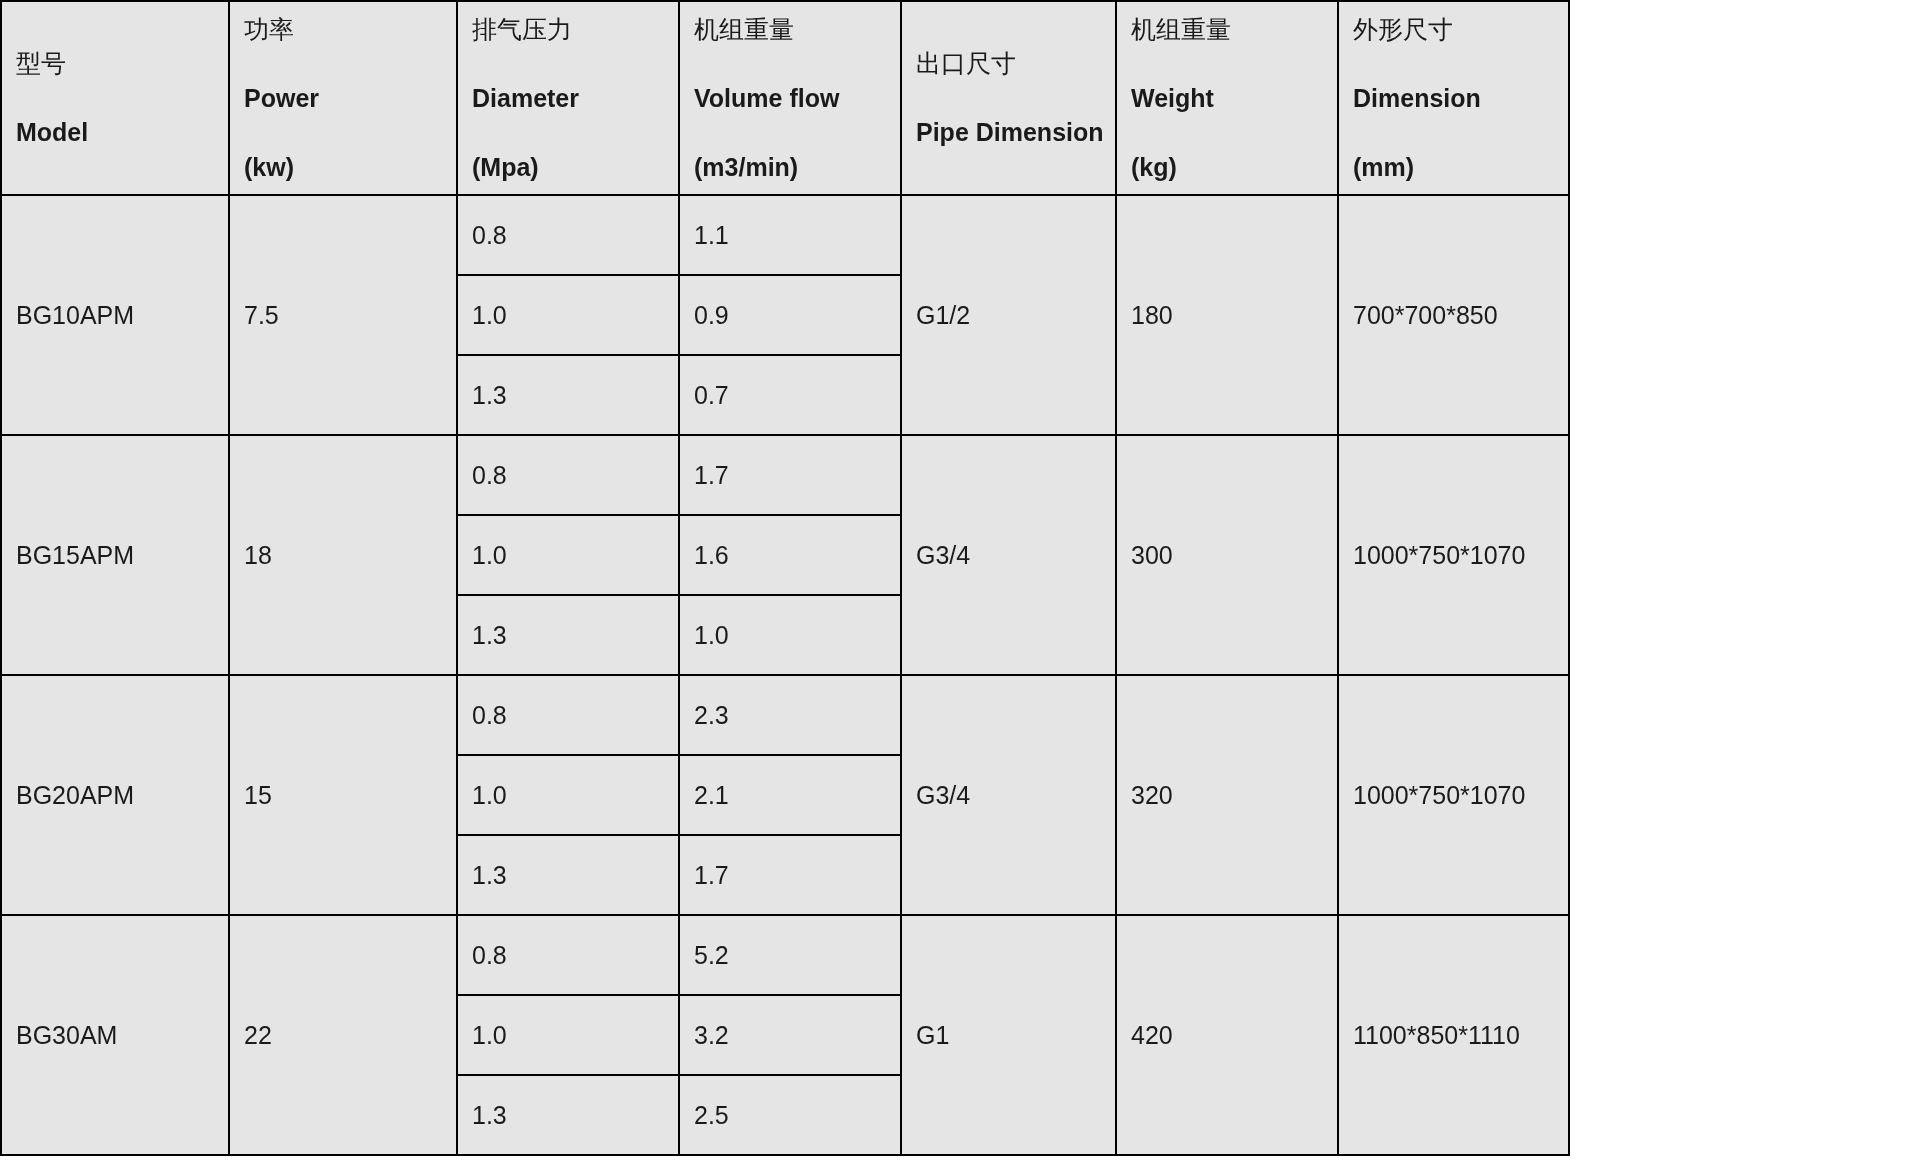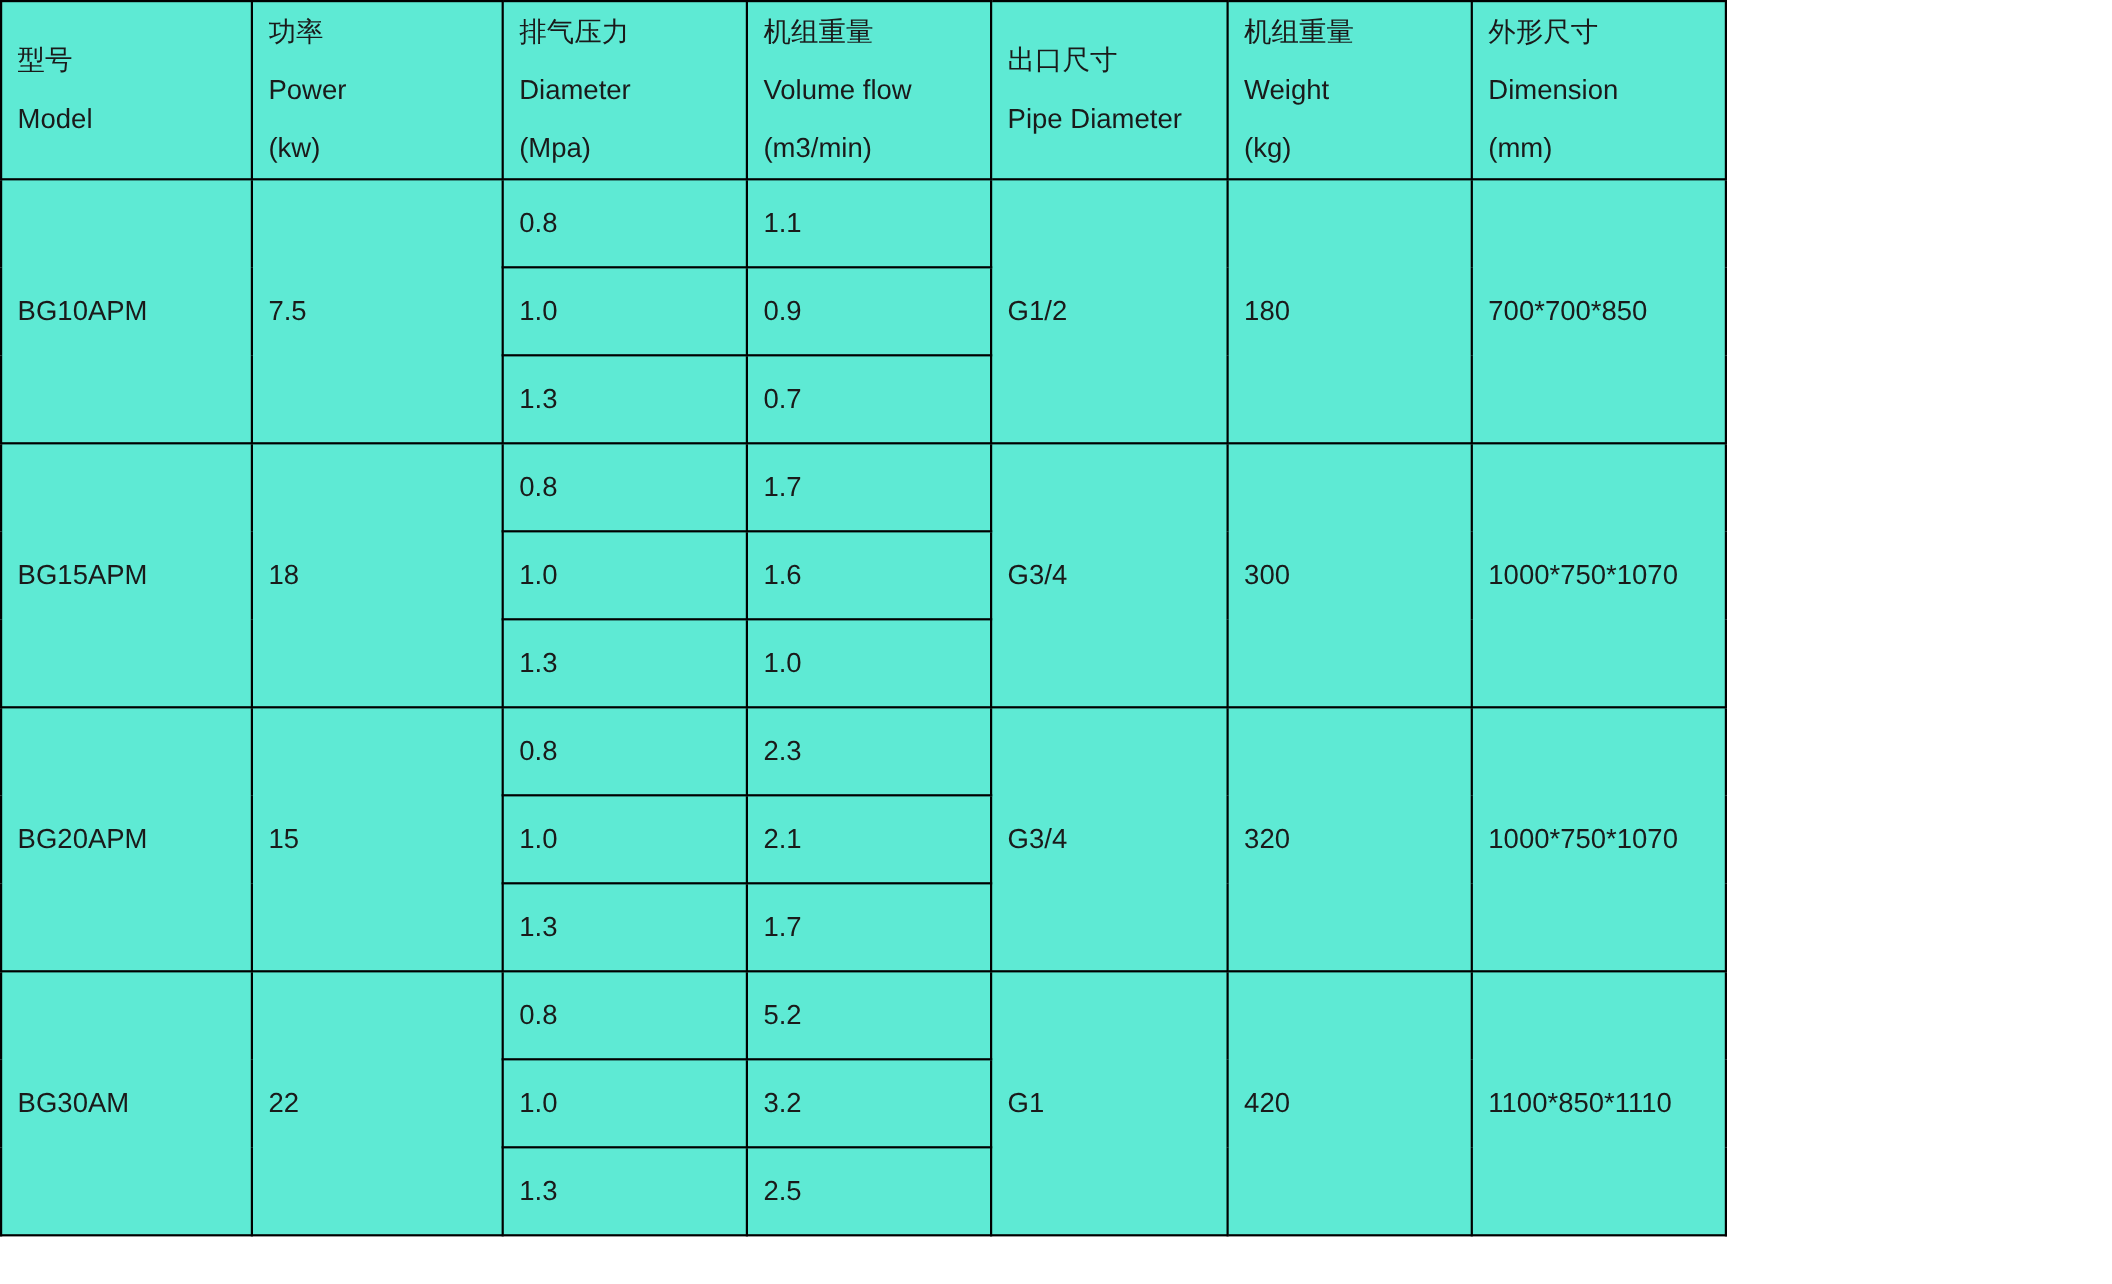--- a/index.html
+++ b/index.html
@@ -34,33 +34,34 @@
   table.spec col.c-weight     { width: 222px; }
   table.spec col.c-dimension  { width: 231px; }
 
   table.spec th,
   table.spec td {
     border: 2px solid #000000;
     padding: 8px 14px;
     text-align: left;
     vertical-align: middle;
     font-weight: normal;
-    background: #5eead4;
+    background: #e5e5e5;
   }
   thead th {
     vertical-align: top;
     padding-top: 16px;
     padding-bottom: 16px;
   }
   .hdr-line {
     display: block;
     white-space: nowrap;
   }
   .hdr-line + .hdr-line {
-    margin-top: 14px;
+    margin-top: 30px;
+    font-weight: bold;
   }
   
   thead th.mid {
     vertical-align: middle;
   }
   td.sub {
     height: 62px;
     padding-top: 6px;
     padding-bottom: 6px;
   }
@@ -99,21 +100,21 @@
             <span class="hdr-line">Diameter</span>
             <span class="hdr-line">(Mpa)</span>
           </th>
           <th>
             <span class="hdr-line">机组重量</span>
             <span class="hdr-line">Volume flow</span>
             <span class="hdr-line">(m3/min)</span>
           </th>
           <th class="mid">
             <span class="hdr-line">出口尺寸</span>
-            <span class="hdr-line">Pipe Diameter</span>
+            <span class="hdr-line">Pipe Dimension</span>
           </th>
           <th>
             <span class="hdr-line">机组重量</span>
             <span class="hdr-line">Weight</span>
             <span class="hdr-line">(kg)</span>
           </th>
           <th>
             <span class="hdr-line">外形尺寸</span>
             <span class="hdr-line">Dimension</span>
             <span class="hdr-line">(mm)</span>

